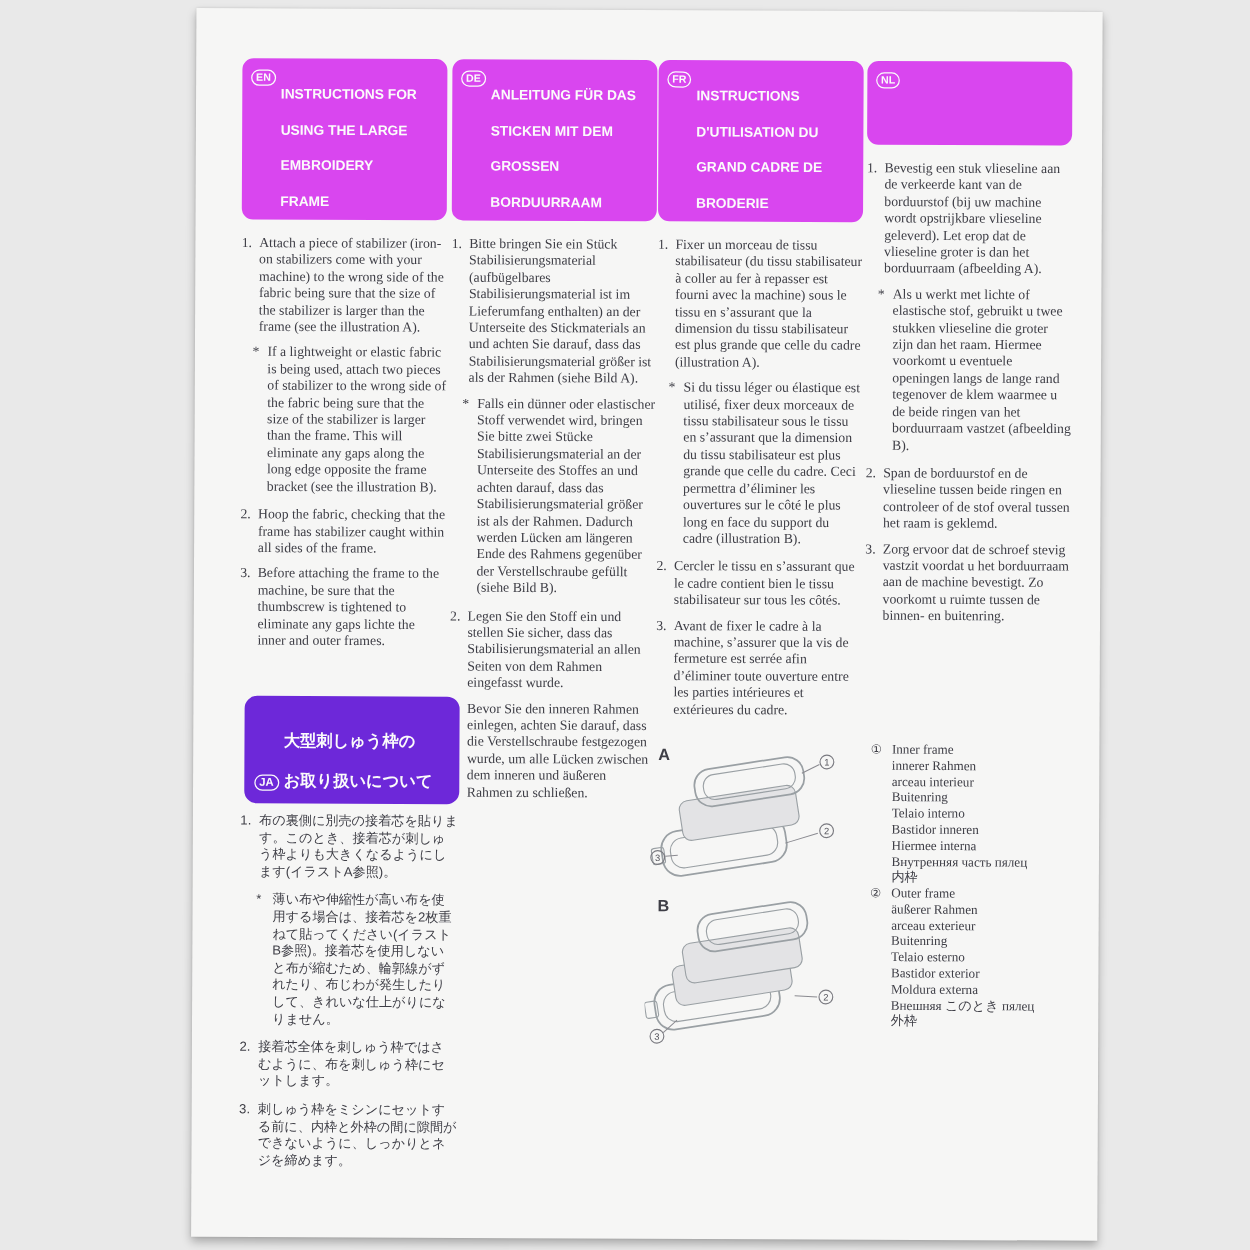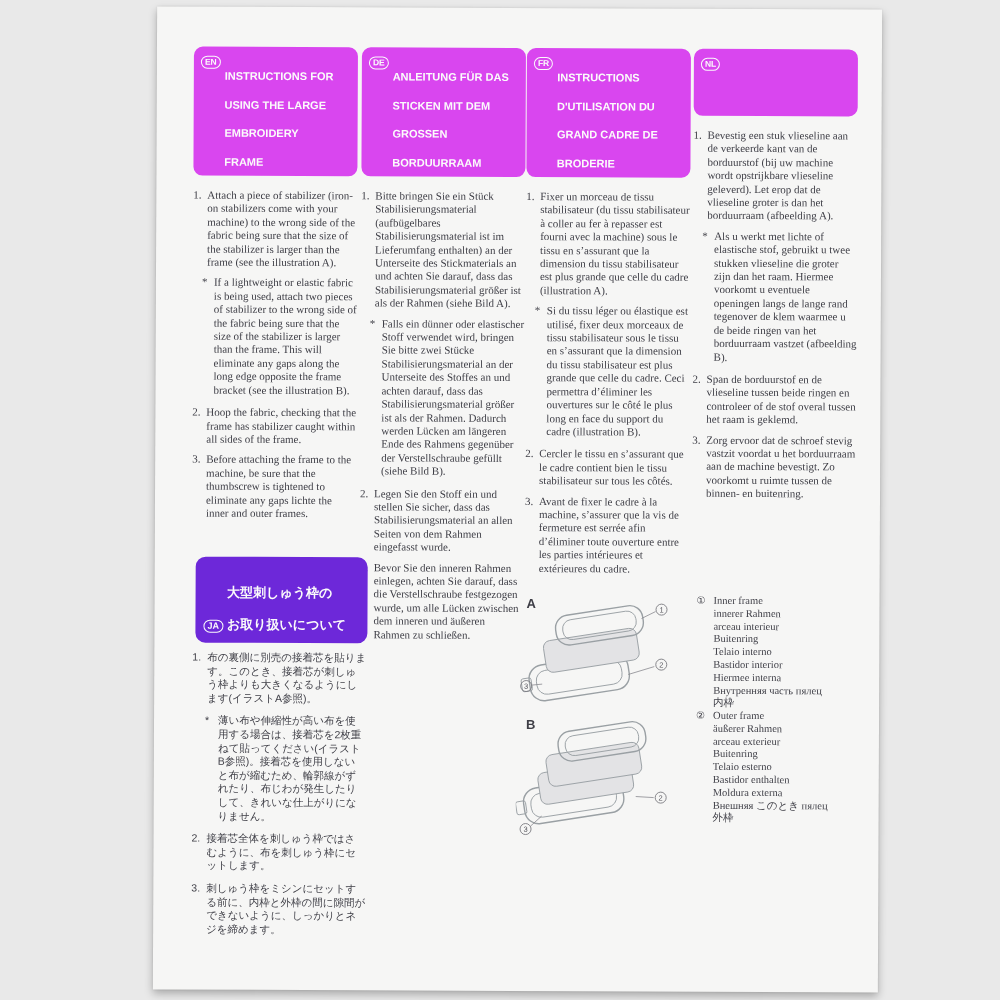--- a/index.html
+++ b/index.html
@@ -194,35 +194,35 @@
   </svg>
 
   <div class="legend-item" style="top:586px">
     <span class="legend-num">①</span>
     <span>
       <span class="legend-line">Inner frame</span>
       <span class="legend-line">innerer Rahmen</span>
       <span class="legend-line">arceau interieur</span>
       <span class="legend-line">Buitenring</span>
       <span class="legend-line">Telaio interno</span>
-      <span class="legend-line">Bastidor interior</span>
+      <span class="legend-line">Bastidor inneren</span>
       <span class="legend-line">Hiermee interna</span>
       <span class="legend-line">Внутренняя часть пялец</span>
       <span class="legend-line">内枠</span>
     </span>
   </div>
 
   <div class="legend-item" style="top:701px">
     <span class="legend-num">②</span>
     <span>
       <span class="legend-line">Outer frame</span>
       <span class="legend-line">äußerer Rahmen</span>
       <span class="legend-line">arceau exterieur</span>
       <span class="legend-line">Buitenring</span>
       <span class="legend-line">Telaio esterno</span>
-      <span class="legend-line">Bastidor enthalten</span>
+      <span class="legend-line">Bastidor exterior</span>
       <span class="legend-line">Moldura externa</span>
       <span class="legend-line">Внешняя このとき пялец</span>
       <span class="legend-line">外枠</span>
     </span>
   </div>
 
 </div>
 
 </body></html>

